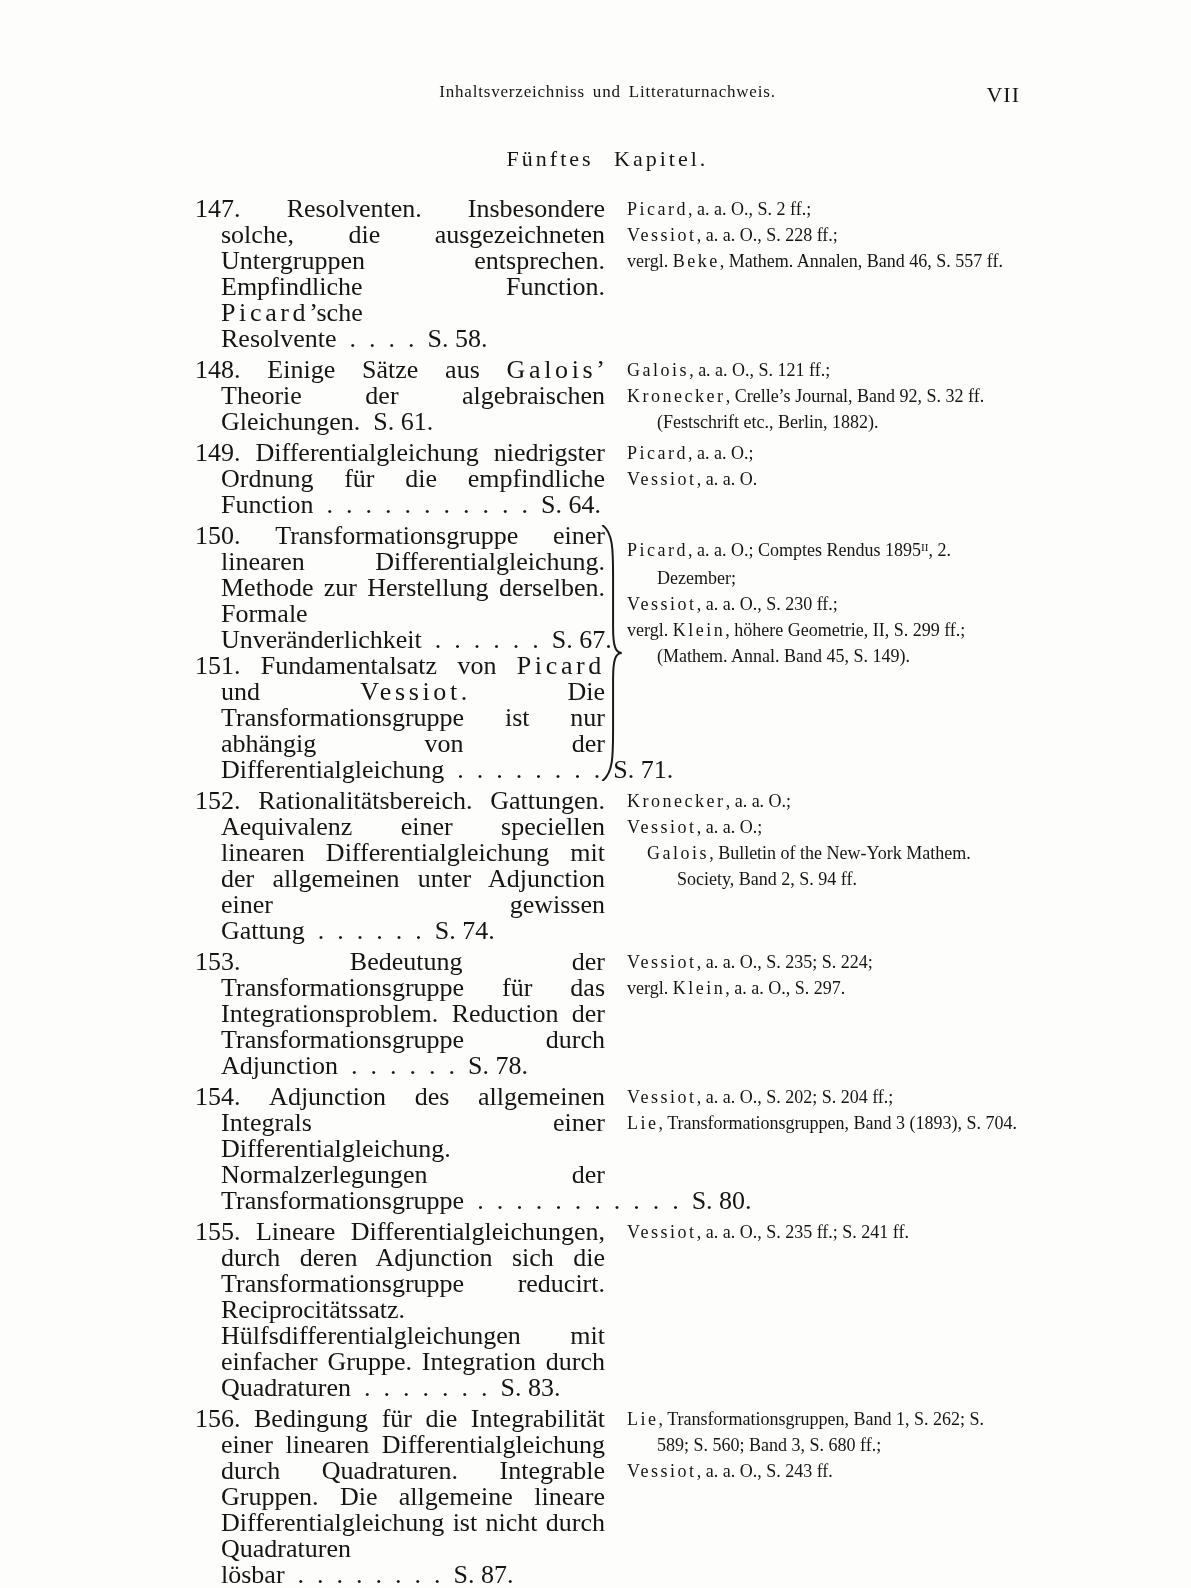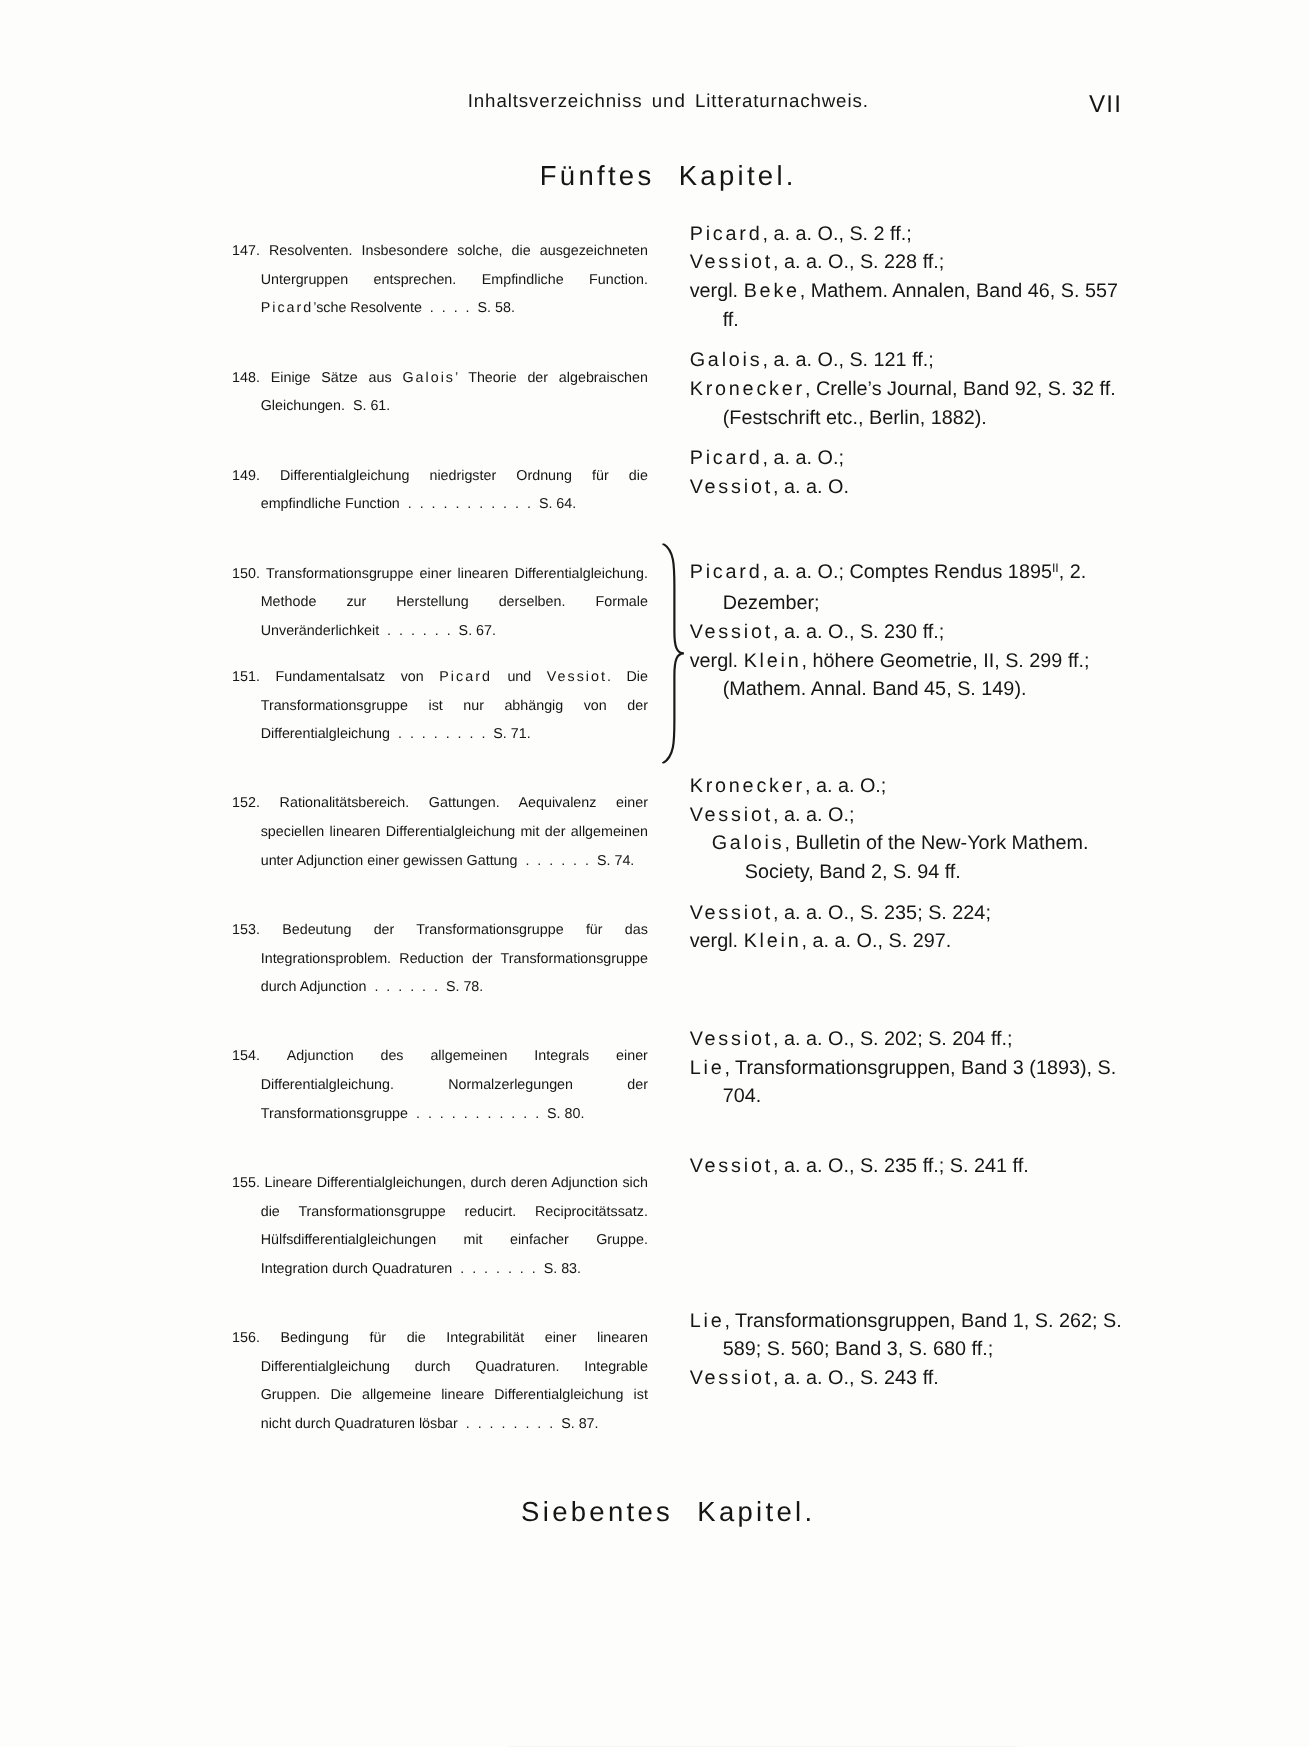--- a/index.html
+++ b/index.html
@@ -3,21 +3,21 @@
 <meta charset="utf-8">
 <style>
   html, body { margin: 0; padding: 0; background: #e8e8e8; }
   .page {
     position: relative;
     width: 1191px;
     height: 1588px;
     margin: 0 auto;
     background: #fdfdfb;
     color: #151515;
-    font-family: Liberation Sans, sans-serif;
+    font-family: Liberation Serif, serif;
     overflow: hidden;
     box-sizing: border-box;
     padding: 82px 171px 0 195px;
   }
   .running-head {
     position: relative;
     height: 26px;
     font-size: 17px;
     letter-spacing: 0.8px;
     word-spacing: 3px;
@@ -30,35 +30,35 @@
   }
   .folio {
     position: absolute;
     right: 0;
     top: 0;
     font-size: 22px;
     letter-spacing: 1px;
   }
   .chapter-heading {
     text-align: center;
-    font-size: 25px;
+    font-size: 22px;
     letter-spacing: 3px;
     word-spacing: 12px;
     margin: 38px 0 24px 0;
   }
   .toc-row {
     display: grid;
     grid-template-columns: 410px 22px 393px;
     position: relative;
     align-items: start;
     margin-bottom: 5px;
   }
   .entries-column p.toc-entry {
-    margin: 16px;
-    font-size: 13px;
+    margin: 0;
+    font-size: 26px;
     line-height: 26px;
     text-align: justify;
     padding-left: 26px;
     text-indent: -26px;
   }
   .column-gutter { position: relative; height: 100%; }
   .column-gutter svg.brace-svg {
     position: absolute;
     top: 2px;
     left: -6px;

